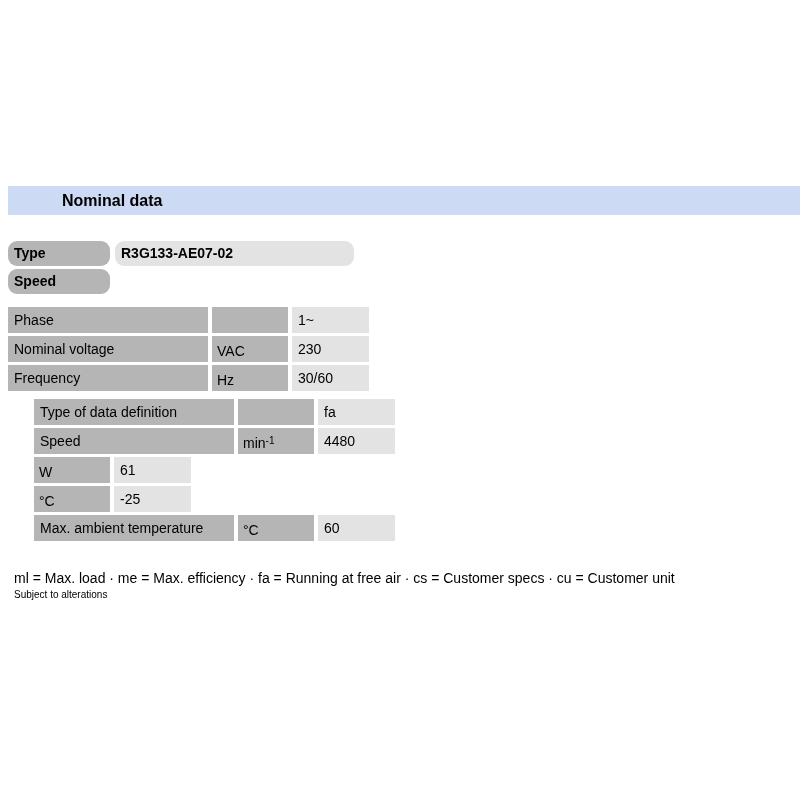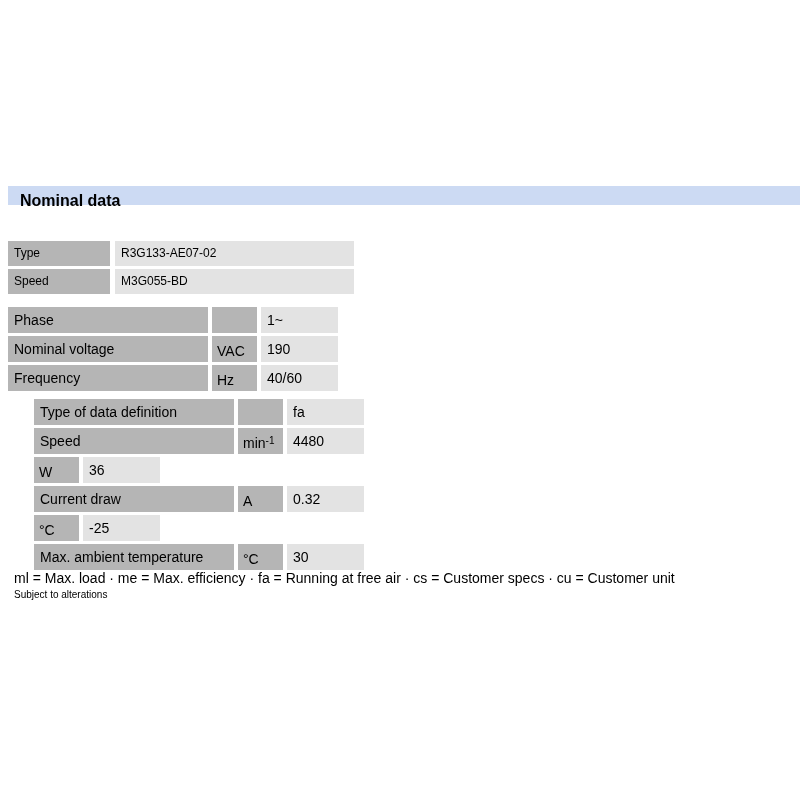--- a/index.html
+++ b/index.html
@@ -9,23 +9,24 @@
     font-family: "Liberation Sans", sans-serif;
     color: #000000;
     position: relative;
     overflow: hidden;
   }
 
   
   #header-bar {
     position: absolute;
     left: 8px; top: 186px;
-    width: 792px; height: 19px;
+    width: 792px; height: 29px;
     background: #ccdaf3;
     box-sizing: border-box;
+    padding-left: 42px;
   }
   #header-bar .title {
     font-size: 16px;
     font-weight: bold;
     line-height: 29px;
     padding-left: 12px;
     white-space: nowrap;
   }
 
   
@@ -38,35 +39,35 @@
     overflow: hidden;
   }
   .bg-label { background: #b5b5b5; }
   .bg-value { background: #e3e3e3; }
 
   
   #identity-table { top: 241px; }
   #identity-table .trow { margin-bottom: 3px; }
   #identity-table .cell {
     height: 25px; line-height: 25px;
-    font-size: 12px; font-weight: normal;
+    font-size: 14px; font-weight: bold; border-radius: 9px;
   }
   #identity-table .c-label { width: 102px; margin-right: 5px; }
   #identity-table .c-value { width: 239px; }
 
   
   #electrical-table { top: 307px; }
   #performance-table { top: 399px; padding-left: 26px; }
   .main .trow { margin-bottom: 3px; }
   .main .cell {
     height: 26px; line-height: 26px;
     font-size: 14px; font-weight: normal;
   }
   .main .c-label { width: 200px; margin-right: 4px; }
-  .main .c-unit  { width: 45px;  margin-right: 4px; padding-left: 5px; }
+  .main .c-unit  { width: 76px;  margin-right: 4px; padding-left: 5px; }
   .main .c-value { width: 77px; }
   .sup { font-size: 10px; vertical-align: 4px; }
 
   
   #footer-legend {
     position: absolute; left: 14px; top: 572px;
     font-size: 14px; line-height: 13px; white-space: nowrap;
   }
   #footer-note {
     position: absolute; left: 14px; top: 588px;
@@ -80,67 +81,61 @@
   <div class="title">Nominal data</div>
 </div>
 
 <div id="identity-table" class="dtable">
   <div class="trow">
     <div class="cell c-label bg-label">Type</div>
     <div class="cell c-value bg-value">R3G133-AE07-02</div>
   </div>
   <div class="trow">
     <div class="cell c-label bg-label">Speed</div>
-    <div class="cell c-value bg-value">M3G055-BD</div>
   </div>
 </div>
 
 <div id="electrical-table" class="dtable main">
   <div class="trow">
     <div class="cell c-label bg-label">Phase</div>
     <div class="cell c-unit bg-label"><span></span><span class="sup"></span></div>
     <div class="cell c-value bg-value">1~</div>
   </div>
   <div class="trow">
     <div class="cell c-label bg-label">Nominal voltage</div>
     <div class="cell c-unit bg-label"><span>VAC</span><span class="sup"></span></div>
-    <div class="cell c-value bg-value">190</div>
+    <div class="cell c-value bg-value">230</div>
   </div>
   <div class="trow">
     <div class="cell c-label bg-label">Frequency</div>
     <div class="cell c-unit bg-label"><span>Hz</span><span class="sup"></span></div>
-    <div class="cell c-value bg-value">40/60</div>
+    <div class="cell c-value bg-value">30/60</div>
   </div>
 </div>
 
 <div id="performance-table" class="dtable main">
   <div class="trow">
     <div class="cell c-label bg-label">Type of data definition</div>
     <div class="cell c-unit bg-label"><span></span><span class="sup"></span></div>
     <div class="cell c-value bg-value">fa</div>
   </div>
   <div class="trow">
     <div class="cell c-label bg-label">Speed</div>
     <div class="cell c-unit bg-label"><span>min</span><span class="sup">-1</span></div>
     <div class="cell c-value bg-value">4480</div>
   </div>
   <div class="trow">
     <div class="cell c-unit bg-label"><span>W</span><span class="sup"></span></div>
-    <div class="cell c-value bg-value">36</div>
-  </div>
-  <div class="trow">
-    <div class="cell c-label bg-label">Current draw</div>
-    <div class="cell c-unit bg-label"><span>A</span><span class="sup"></span></div>
-    <div class="cell c-value bg-value">0.32</div>
+    <div class="cell c-value bg-value">61</div>
   </div>
   <div class="trow">
     <div class="cell c-unit bg-label"><span>°C</span><span class="sup"></span></div>
     <div class="cell c-value bg-value">-25</div>
   </div>
   <div class="trow">
     <div class="cell c-label bg-label">Max. ambient temperature</div>
     <div class="cell c-unit bg-label"><span>°C</span><span class="sup"></span></div>
-    <div class="cell c-value bg-value">30</div>
+    <div class="cell c-value bg-value">60</div>
   </div>
 </div>
 
 <div id="footer-legend">ml = Max. load · me = Max. efficiency · fa = Running at free air · cs = Customer specs · cu = Customer unit</div>
 <div id="footer-note">Subject to alterations</div>
 
 </body></html>

